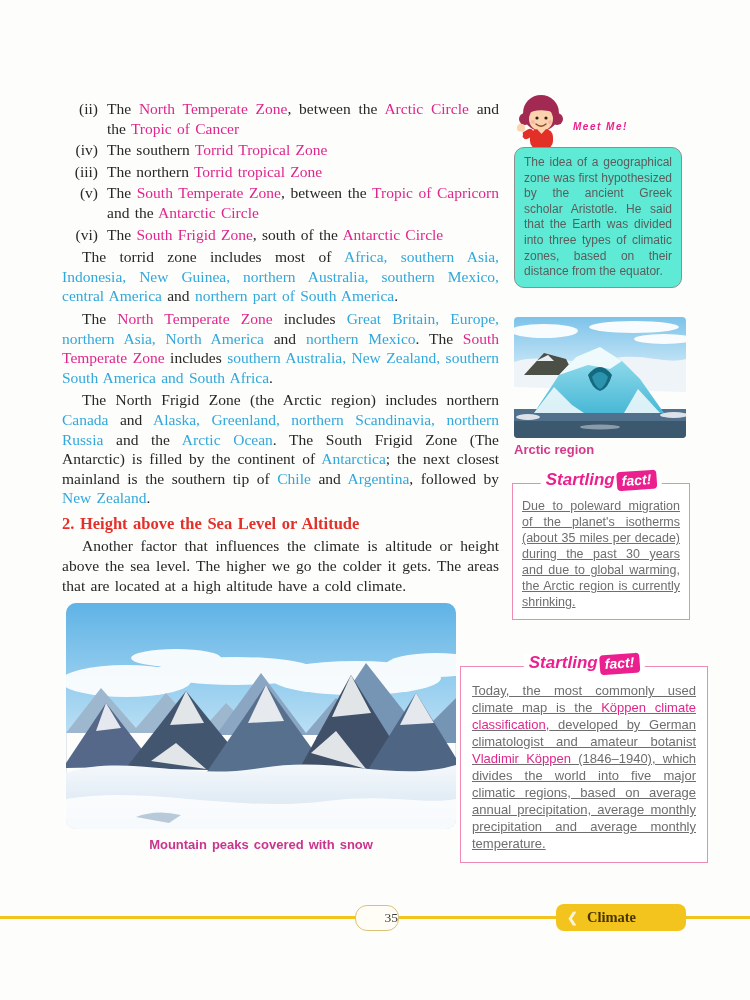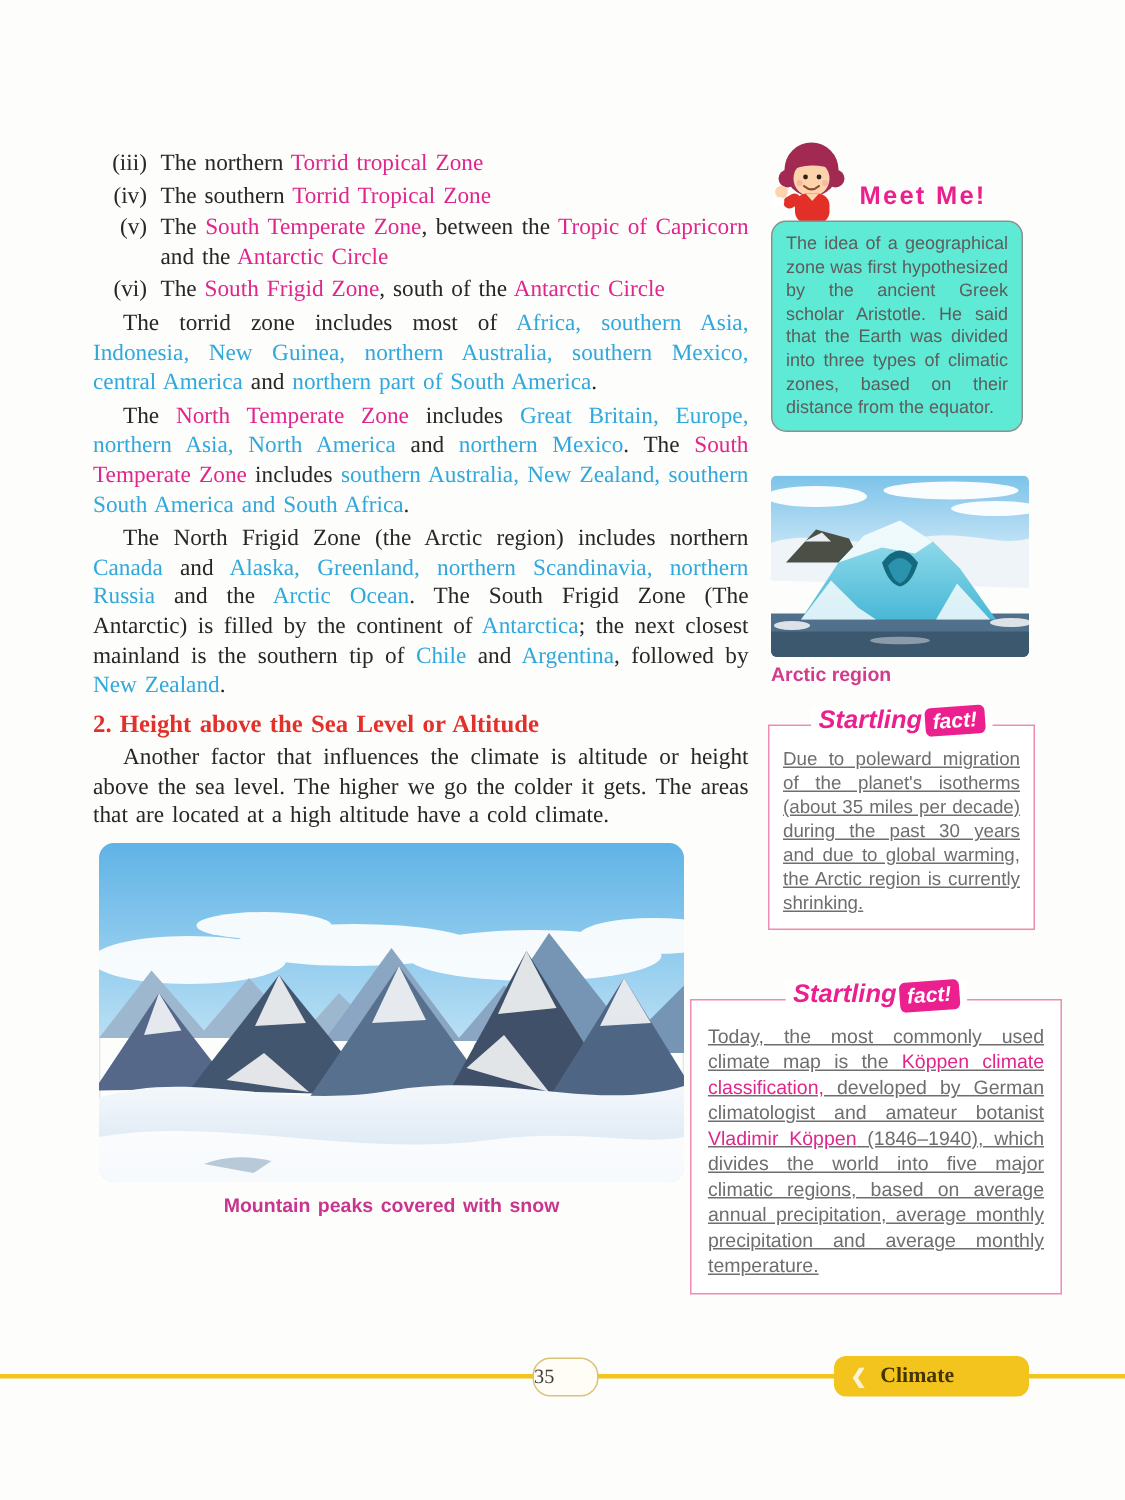--- a/index.html
+++ b/index.html
@@ -16,21 +16,21 @@
   .section-heading{margin:6px 0 2px;font-size:16.5px;font-weight:bold;text-align:left;}
 
   .figure-mountain{width:390px;height:226px;border-radius:10px;overflow:hidden;
                    margin:8px 0 0 4px;box-shadow:0 0 0 1px #e4e8ec inset;}
   .mountain-caption{width:390px;margin:6px 0 0 4px;text-align:center;
                     font-family:"Liberation Sans",sans-serif;font-size:13px;font-weight:bold;}
 
   
   .meet-character{position:absolute;left:510px;top:92px;width:62px;height:62px;}
   .meet-title{position:absolute;left:573px;top:121px;font-family:"Liberation Sans",sans-serif;
-              font-weight:bold;font-size:17px;letter-spacing:1.5px;}
+              font-weight:bold;font-style:italic;font-size:10px;letter-spacing:1.5px;}
   .meet-box{position:absolute;left:514px;top:147px;width:168px;box-sizing:border-box;
             background:#5eead4;border:1.5px solid #8f8f8f;border-radius:10px;
             padding:7px 9px;font-family:"Liberation Sans",sans-serif;font-size:12px;
             line-height:15.6px;color:#5d5d5d;text-align:justify;}
   .arctic-figure{position:absolute;left:514px;top:317px;width:172px;height:121px;
                  border-radius:4px;overflow:hidden;}
   .arctic-caption{position:absolute;left:514px;top:442px;width:172px;
                   font-family:"Liberation Sans",sans-serif;font-size:13px;font-weight:bold;}
 
   .fact-box{position:absolute;background:#ffffff;border:1.5px solid #ef8ab5;
@@ -43,41 +43,45 @@
   .fact-title{color:#ec1f8f;font-weight:bold;font-style:italic;font-size:17px;}
   .fact-bubble{display:inline-block;background:#ec1f8f;color:#ffffff;font-weight:bold;
                font-style:italic;font-size:14px;padding:1px 5px 2px;border-radius:4px;
                transform:rotate(-4deg);margin-left:2px;box-shadow:1px 2px 0 #c4places;}
   .fact-text{margin:0;text-decoration:underline;}
 
   
   .footer-line{position:absolute;left:0;top:916px;width:750px;height:3px;background:#f2c41d;}
   .page-badge{position:absolute;left:355px;top:905px;width:42px;height:24px;
               background:#fffdf6;border:1px solid #d9c27a;border-radius:12px;
-              text-align:left;line-height:24px;font-size:13.5px;color:#3b3b3b;}
+              text-align:right;line-height:24px;font-size:13.5px;color:#3b3b3b;}
   .chapter-tab{position:absolute;left:556px;top:904px;width:130px;height:27px;
                background:#f2c41d;border-radius:8px;display:flex;align-items:center;
                gap:9px;padding-left:11px;box-sizing:border-box;cursor:pointer;}
   .chev{color:#fdf3d6;font-size:13px;font-weight:bold;}
   .tab-label{color:#473500;font-weight:bold;font-size:14.5px;text-align:center;}
 </style>
 </head>
 <body>
 
 <div class="page">
 
   <div class="main-col">
 
     <div class="list-item">
+      <span class="marker">(ii)</span>
+      <span class="li-text"><span>The </span><span style="color: rgb(224, 38, 141);">North Temperate Zone</span><span>, between the </span><span style="color: rgb(224, 38, 141);">Arctic Circle</span><span> and the </span><span style="color: rgb(224, 38, 141);">Tropic of Cancer</span></span>
+    </div>
+    <div class="list-item">
+      <span class="marker">(iv)</span>
+      <span class="li-text"><span>The southern </span><span style="color: rgb(224, 38, 141);">Torrid Tropical Zone</span></span>
+    </div>
+    <div class="list-item">
       <span class="marker">(iii)</span>
       <span class="li-text"><span>The northern </span><span style="color: rgb(224, 38, 141);">Torrid tropical Zone</span></span>
-    </div>
-    <div class="list-item">
-      <span class="marker">(iv)</span>
-      <span class="li-text"><span>The southern </span><span style="color: rgb(224, 38, 141);">Torrid Tropical Zone</span></span>
     </div>
     <div class="list-item">
       <span class="marker">(v)</span>
       <span class="li-text"><span>The </span><span style="color: rgb(224, 38, 141);">South Temperate Zone</span><span>, between the </span><span style="color: rgb(224, 38, 141);">Tropic of Capricorn</span><span> and the </span><span style="color: rgb(224, 38, 141);">Antarctic Circle</span></span>
     </div>
     <div class="list-item">
       <span class="marker">(vi)</span>
       <span class="li-text"><span>The </span><span style="color: rgb(224, 38, 141);">South Frigid Zone</span><span>, south of the </span><span style="color: rgb(224, 38, 141);">Antarctic Circle</span></span>
     </div>
 

